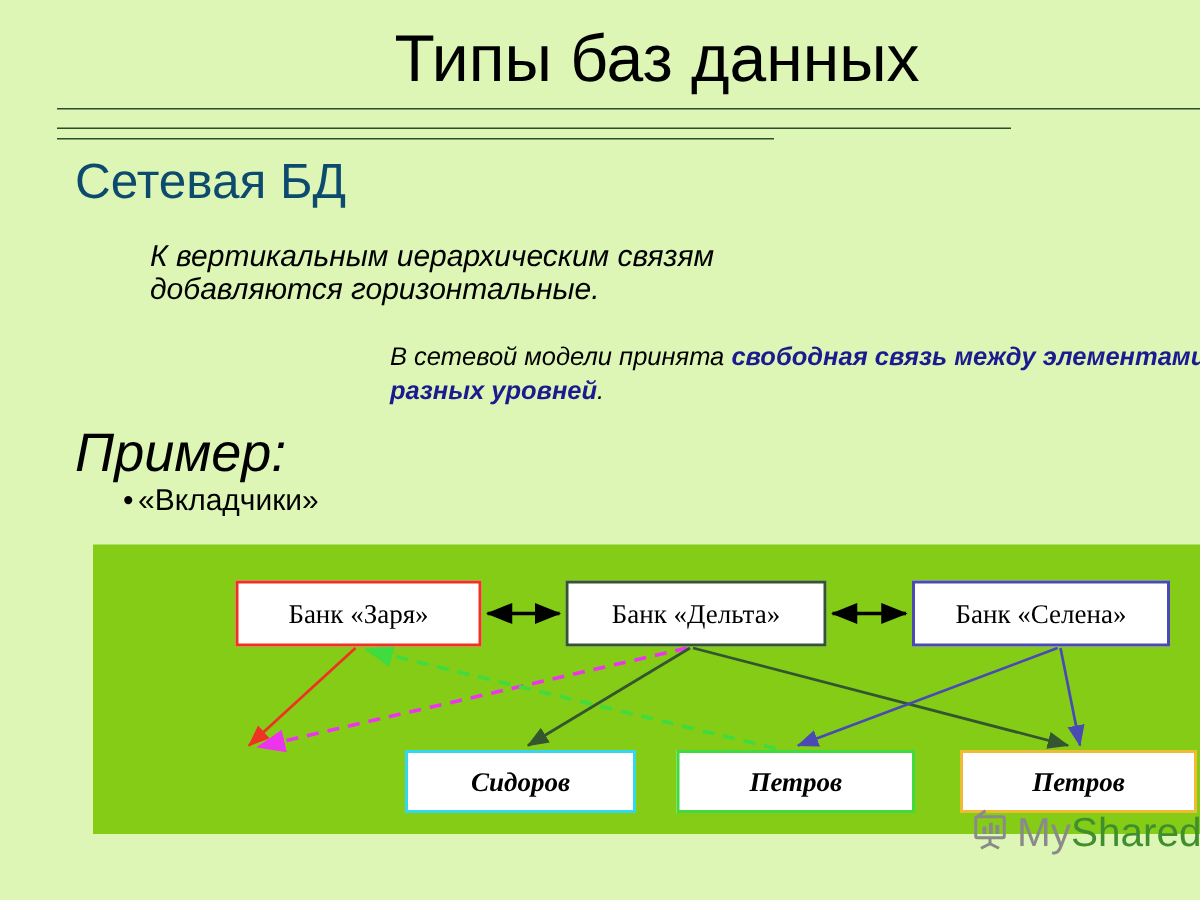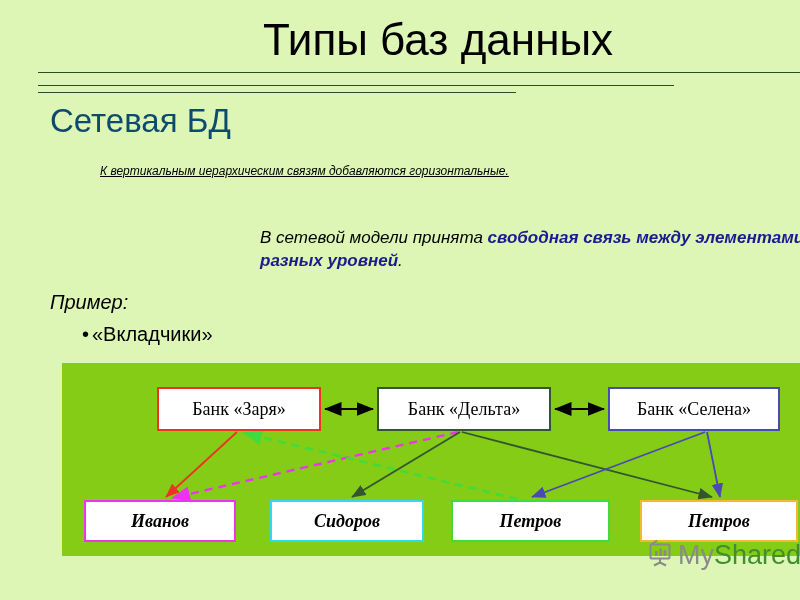--- a/index.html
+++ b/index.html
@@ -62,44 +62,43 @@
   
   .para {
     position: absolute;
     font-style: italic;
     color: #000000;
   }
   .para-1 {
     left: 62px;
     top: 160px;
     width: 420px;
-    font-size: 12px;
+    font-size: 20px;
     line-height: 22px;
-    text-decoration: underline;
   }
   .para-2 {
     left: 222px;
     top: 226px;
     width: 550px;
     font-size: 17px;
     line-height: 23px;
   }
   .hl {
     color: #1b1b8f;
     font-weight: bold;
     font-style: italic;
   }
   .plain-dot { color: #000000; font-weight: normal; font-style: italic; }
 
   
   .example-label {
     position: absolute;
     left: 12px;
     top: 286px;
-    font-size: 20px;
+    font-size: 36px;
     line-height: 32px;
     font-style: italic;
     color: #000000;
   }
   .bullet-line {
     position: absolute;
     left: 44px;
     top: 322px;
     font-size: 20px;
     line-height: 24px;
@@ -238,23 +237,20 @@
     <div class="node node-top" style="left:95px;top:24px;width:164px;height:44px;border-color:#ee3322;">
       <span>Банк «Заря»</span>
     </div>
     <div class="node node-top" style="left:315px;top:24px;width:174px;height:44px;border-color:#33552f;">
       <span>Банк «Дельта»</span>
     </div>
     <div class="node node-top" style="left:546px;top:24px;width:172px;height:44px;border-color:#4a4ab4;">
       <span>Банк «Селена»</span>
     </div>
 
-    <div class="node node-bottom" style="left:22px;top:137px;width:152px;height:42px;border-color:#ee33ee;">
-      <span>Иванов</span>
-    </div>
     <div class="node node-bottom" style="left:208px;top:137px;width:154px;height:42px;border-color:#33d8ee;">
       <span>Сидоров</span>
     </div>
     <div class="node node-bottom" style="left:389px;top:137px;width:159px;height:42px;border-color:#3fdb3f;">
       <span>Петров</span>
     </div>
     <div class="node node-bottom" style="left:578px;top:137px;width:158px;height:42px;border-color:#eebb33;">
       <span>Петров</span>
     </div>
   </div>

